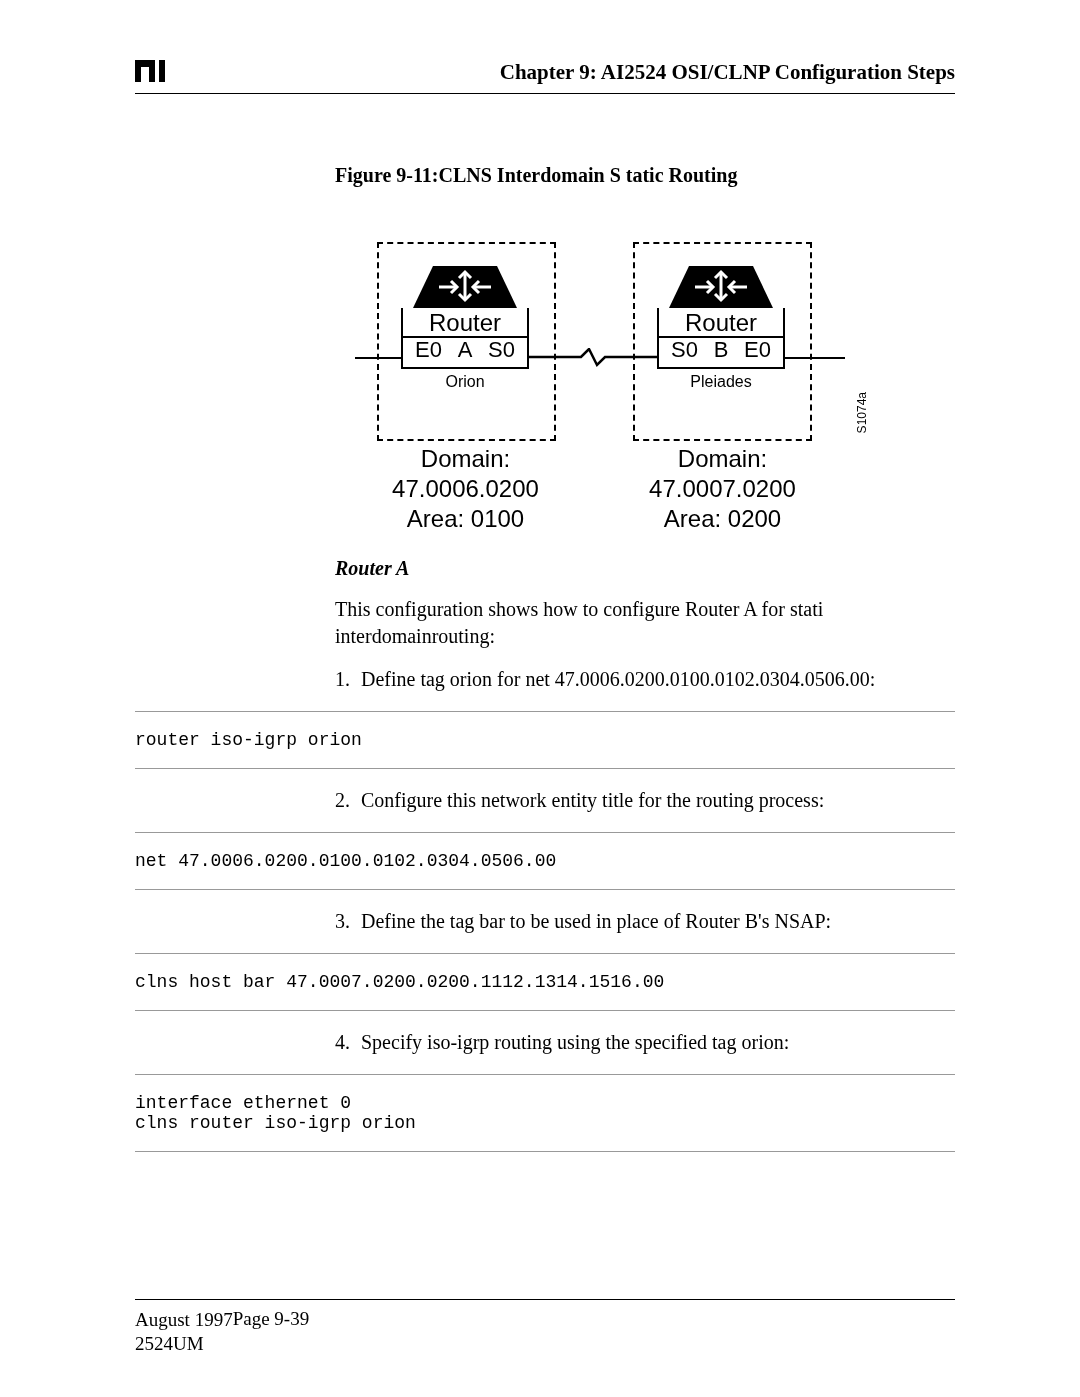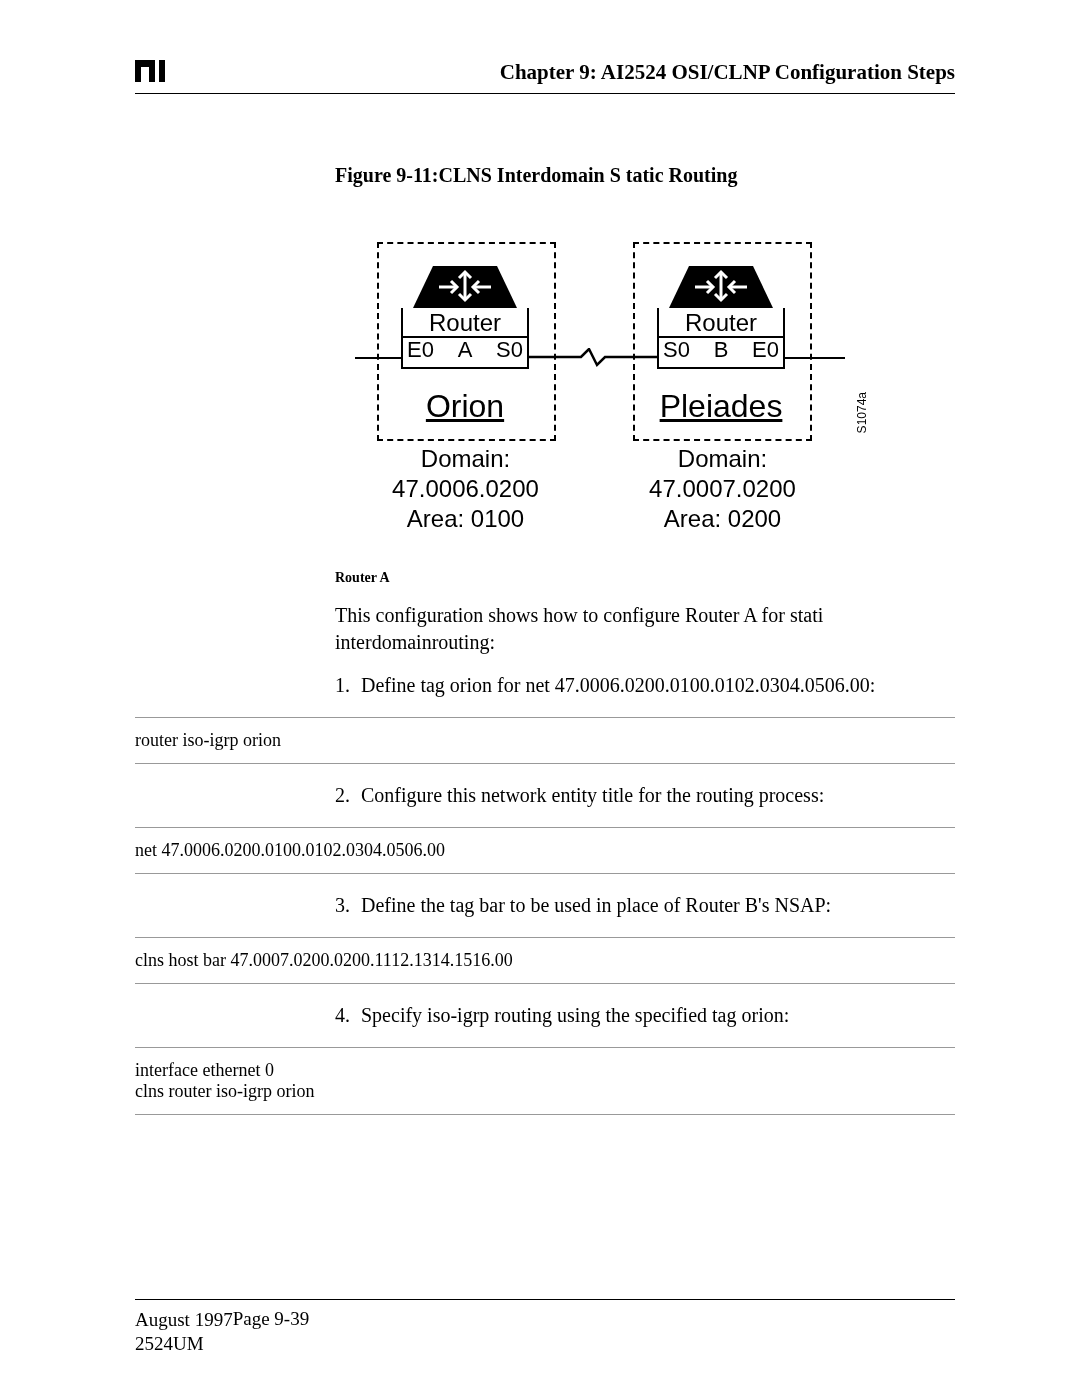--- a/index.html
+++ b/index.html
@@ -77,27 +77,26 @@
     border-top: none;
     background: #fff;
     padding: 2px 0 4px 0;
     line-height: 1.1;
   }
   .router-label .rname { display:block; }
   .port-row {
     border-top: 2px solid #000;
     display: flex;
     justify-content: space-between;
-    padding: 0 4px;
+    padding: 0 12px;
     font-size: 22px;
   }
   .net-name {
-    font-size: 32px;
-    margin-top: 19px;
-    text-decoration: underline;
+    font-size: 16px;
+    margin-top: 4px;
   }
   .dom-text {
     position: absolute;
     top: 202px;
     width: 225px;
     text-align: center;
     font-size: 24px;
     line-height: 1.25;
   }
   .dom-text.left { left: -2px; }
@@ -120,44 +119,45 @@
     border-top: 2.5px solid #000;
   }
   .line-right {
     position: absolute;
     top: 115px;
     left: 430px;
     width: 60px;
     border-top: 2.5px solid #000;
   }
   .router-heading {
+    font-style: italic;
     font-weight: bold;
-    font-size: 14px;
-    margin-top: 38px;
+    font-size: 20px;
+    margin-top: 25px;
     margin-bottom: 16px;
   }
   .para {
     font-size: 20px;
     line-height: 1.35;
     margin-bottom: 14px;
   }
   .ol-item {
     font-size: 20px;
     line-height: 1.35;
     margin: 16px 0 10px 0;
     display: flex;
   }
   .ol-item .num { width: 26px; flex-shrink:0; }
   .ol-item .txt { flex: 1; }
   .code-block {
     border-top: 1px solid #999;
     border-bottom: 1px solid #999;
-    padding: 12px 0;
+    padding: 18px 0;
     margin: 18px 0 18px -200px;
-    font-family: Liberation Serif, serif;
+    font-family: Liberation Mono, monospace;
     font-size: 18px;
     white-space: pre;
   }
   .footer {
     position: absolute;
     bottom: 40px;
     left: 135px;
     right: 125px;
     border-top: 1px solid #000;
     padding-top: 8px;

